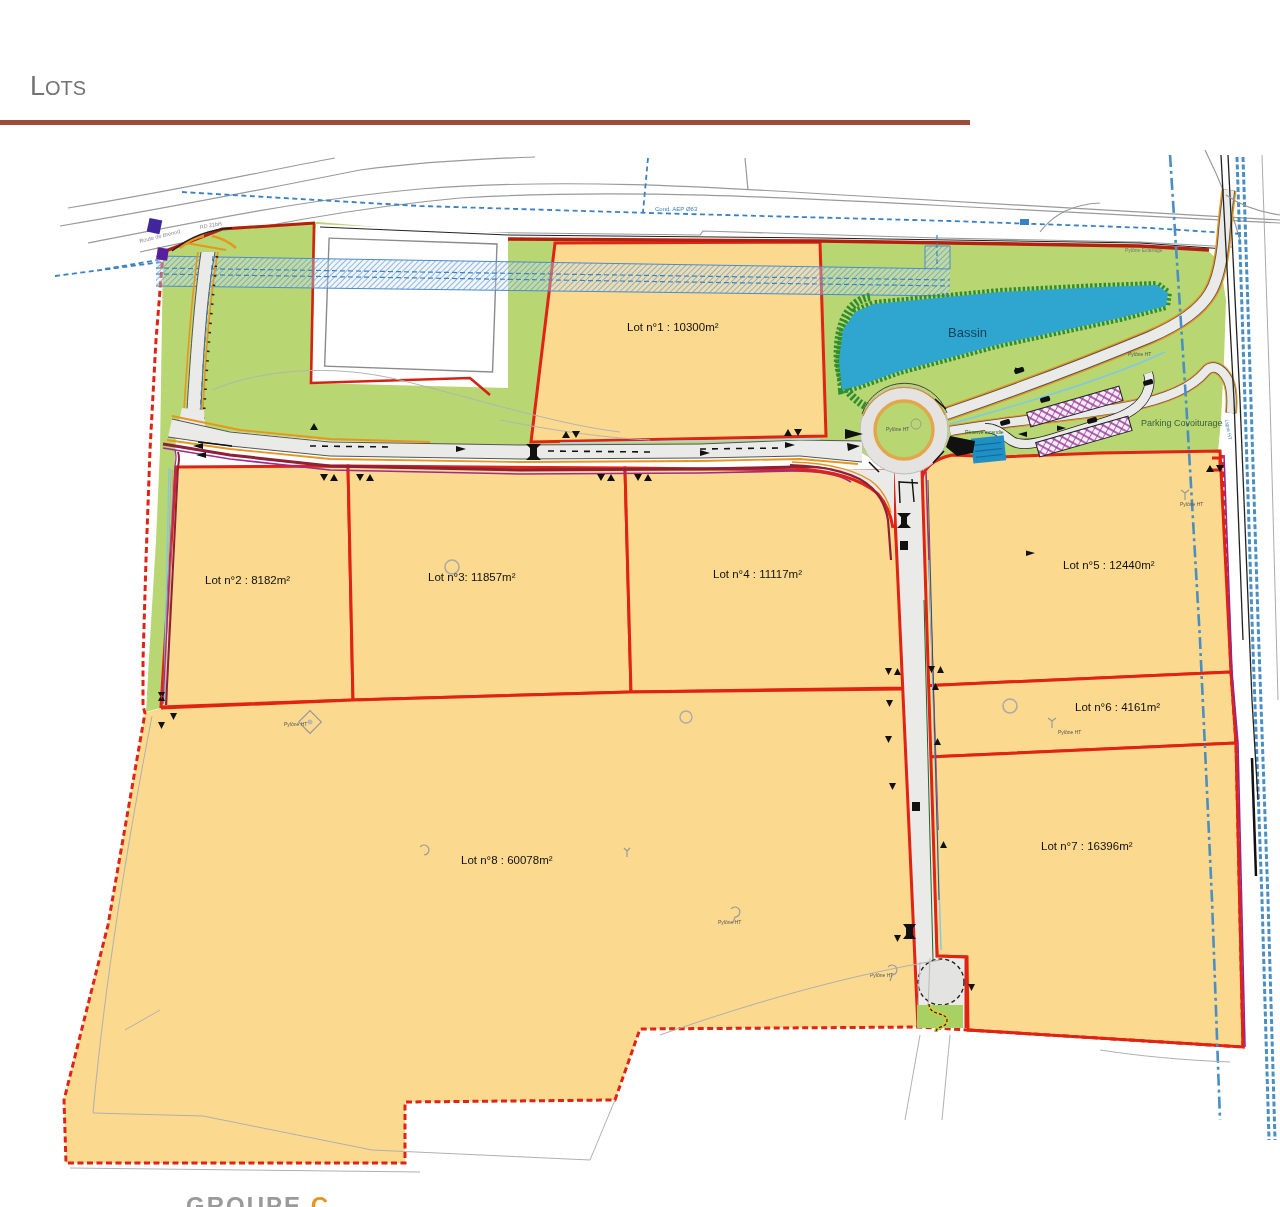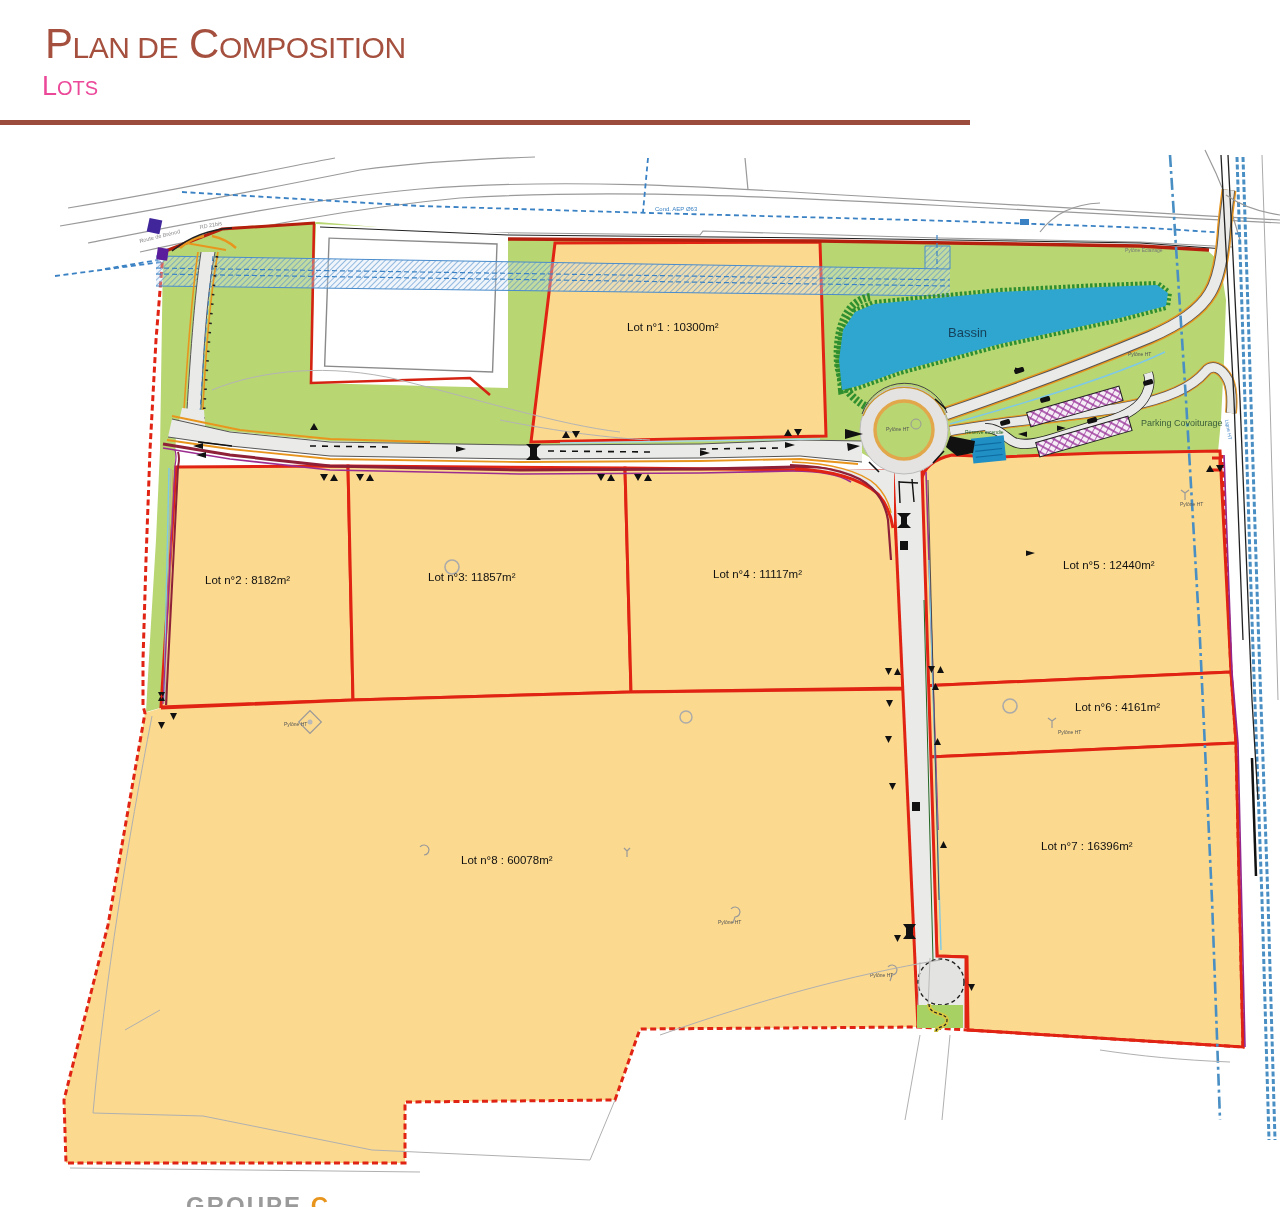--- a/index.html
+++ b/index.html
@@ -349,18 +349,17 @@
 <path d="M125,1030 L160,1010"></path>
 <path d="M920,1035 L905,1120 M950,1035 L942,1120"></path>
 <path d="M70,1168 L420,1172"></path>
 <path d="M1100,1050 C1140,1056 1180,1060 1230,1062"></path>
 </g>
 
 <text x="186" y="1214" font-size="24" font-weight="bold" fill="#9a9a9a" letter-spacing="2">GROUPE <tspan fill="#e8951e">C</tspan></text>
 
 </svg>
 
-<div style="position:absolute;left:45px;top:20px;color:#a5503e;font-size:42px;letter-spacing:-0.5px;">P<span style="font-size:30px;">LAN DE</span> C<span style="font-size:30px;">OMPOSITION</span></div>
-
-<div style="position:absolute;left:42px;top:71px;color:#ec4899;font-size:27px;text-align:center;">L<span style="font-size:20px;">OTS</span></div>
+
+<div style="position:absolute;left:30px;top:71px;color:#737373;font-size:27px;text-align:center;">L<span style="font-size:20px;">OTS</span></div>
 
 <div style="position:absolute;left:0;top:120px;width:970px;height:4.5px;background:#9c4c3c;"></div>
 </div>
 
 </body></html>

